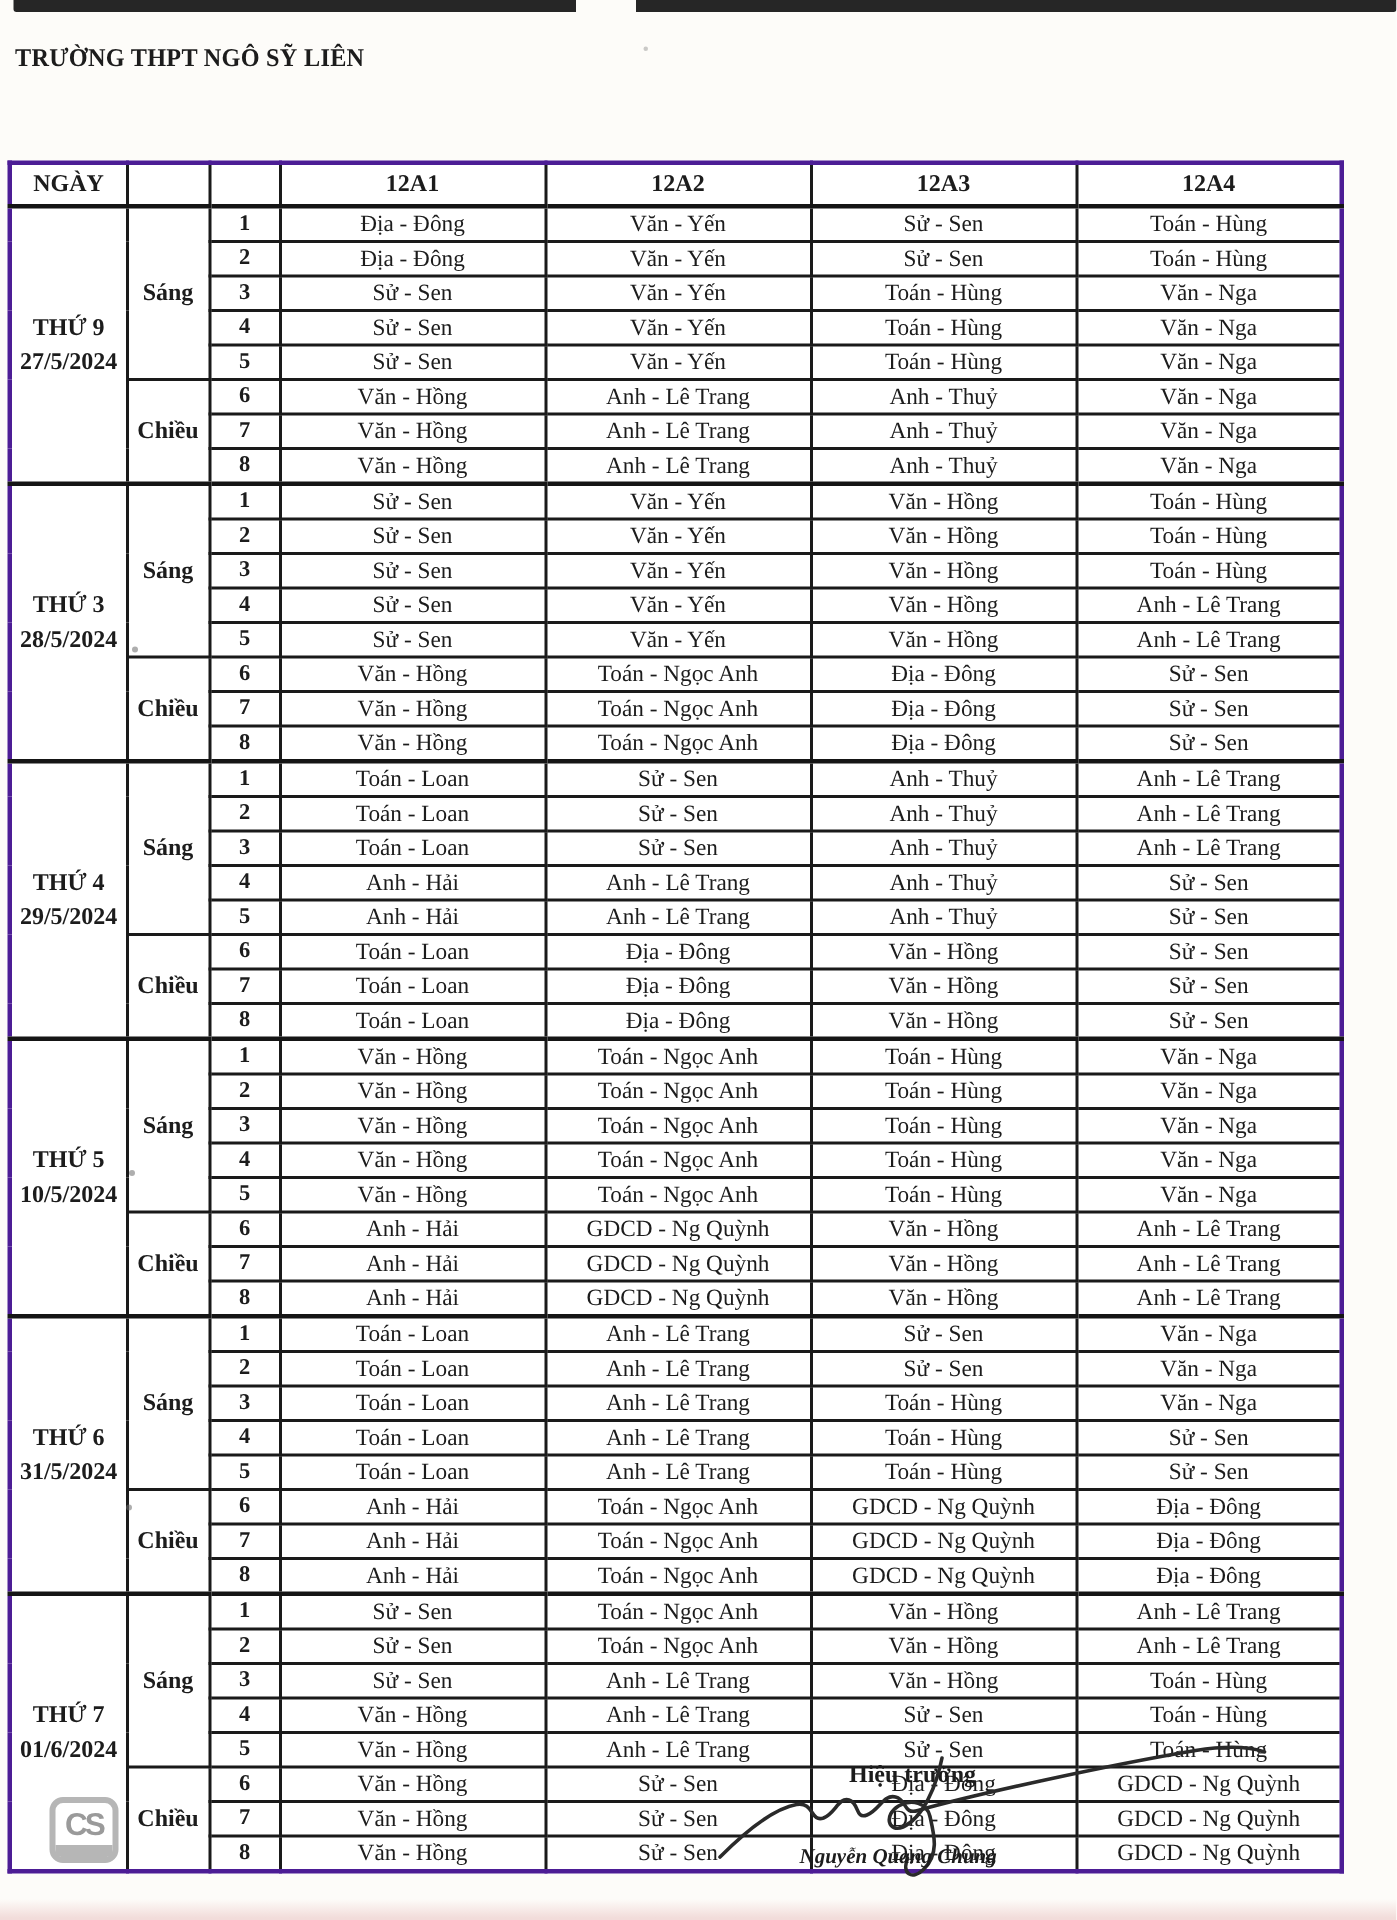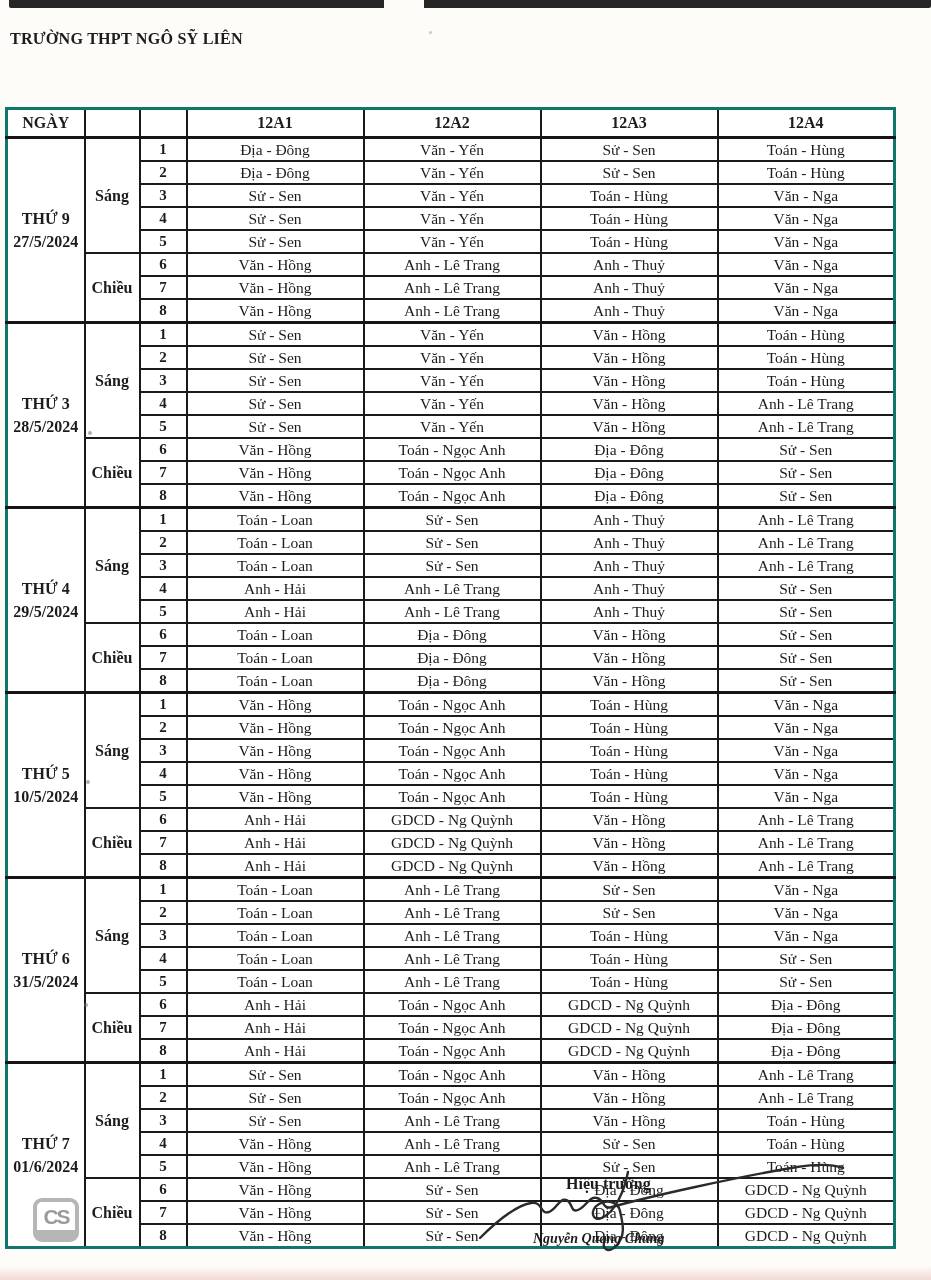--- a/index.html
+++ b/index.html
@@ -21,21 +21,21 @@
     letter-spacing:.2px;transform:scaleX(.95);transform-origin:left;white-space:nowrap;
   }
   .title{
     position:absolute;left:0;right:40px;top:49px;text-align:center;
     font-size:29px;font-weight:bold;letter-spacing:.3px;white-space:nowrap;
   }
 
   table.timetable{
     position:absolute;left:5px;top:107px;width:890px;
     border-collapse:collapse;table-layout:fixed;background:#fff;
-    border:3px solid #0f766e;
+    border:3px solid #4c1d95;
   }
   .timetable col.c-day{width:78px;}
   .timetable col.c-sess{width:55px;}
   .timetable col.c-per{width:47px;}
   .timetable col.c-cls{width:177px;}
   .timetable th,.timetable td{
     border:2px solid #1a1a1a;padding:0;text-align:center;vertical-align:middle;
     overflow:hidden;white-space:nowrap;
   }
   .timetable thead th{height:26px;font-size:16px;font-weight:bold;border-bottom:3px solid #151515;}

